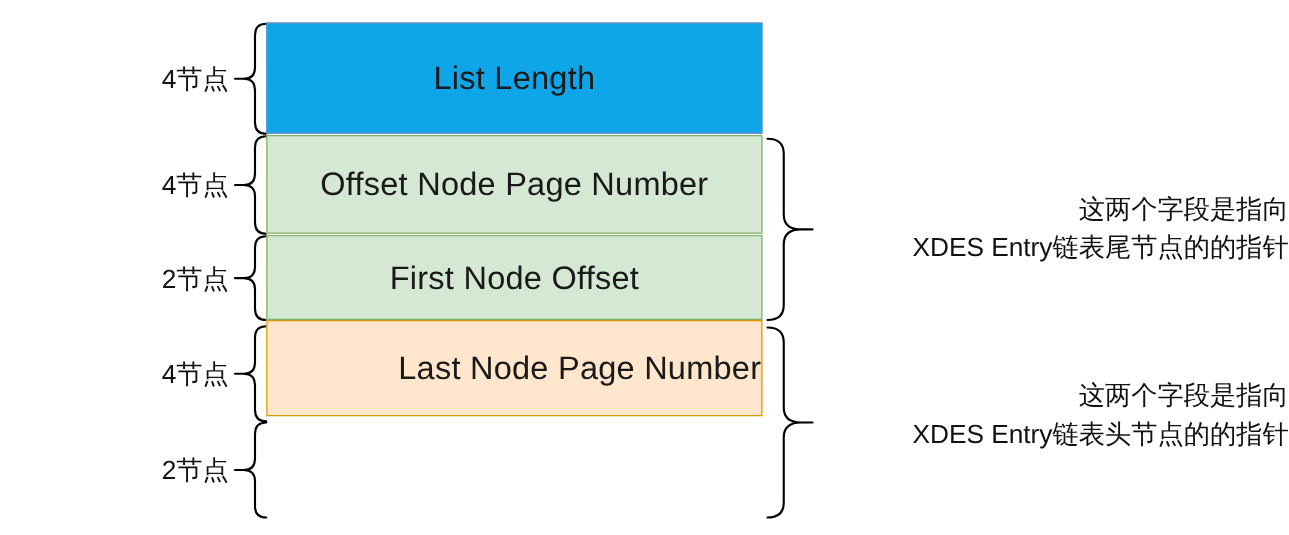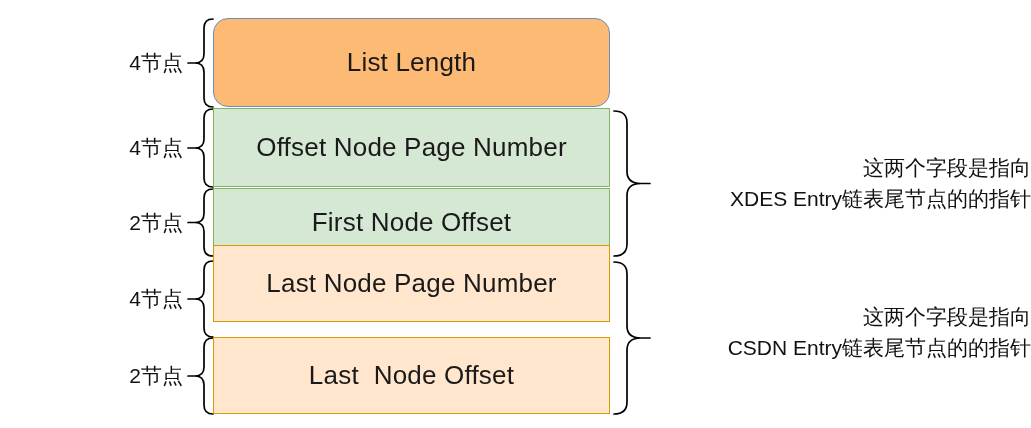--- a/index.html
+++ b/index.html
@@ -24,21 +24,21 @@
   }
   .field-box span {
     font-size: 26px;
     color: #1a1a1a;
     white-space: pre;
     letter-spacing: 0.2px;
   }
   .r1 { top: 18px;  height: 87px; }
   .r2 { top: 108px; height: 77px; }
   .r3 { top: 188px; height: 66px; }
-  .r4 { top: 245px; height: 75px; }
+  .r4 { top: 256px; height: 75px; justify-content: flex-end; }
   .r5 { top: 337px; height: 75px; }
 
   .size-label {
     position: absolute;
     left: 95px;
     width: 88px;
     display: flex;
     align-items: center;
     justify-content: flex-end;
     font-size: 21px;
@@ -107,46 +107,43 @@
   <svg class="brace bl3" width="26" height="69" viewBox="0 0 26 69">
     <path d="M26,1 Q17,1 17,10 L17,25.5 Q17,34.5 8,34.5 Q17,34.5 17,43.5 L17,59 Q17,68 26,68 M1,34.5 L8,34.5"></path>
   </svg>
   <svg class="brace bl4" width="26" height="78" viewBox="0 0 26 78">
     <path d="M26,1 Q17,1 17,10 L17,30 Q17,39 8,39 Q17,39 17,48 L17,68 Q17,77 26,77 M1,39 L8,39"></path>
   </svg>
   <svg class="brace bl5" width="26" height="78" viewBox="0 0 26 78">
     <path d="M26,1 Q17,1 17,10 L17,30 Q17,39 8,39 Q17,39 17,48 L17,68 Q17,77 26,77 M1,39 L8,39"></path>
   </svg>
 
-  <div class="field-box r1" style="background-color: #fdba74; border-color: rgb(108, 142, 191); border-radius: 15px;">
+  <div class="field-box r1" style="background-color: #0ea5e9; border-color: rgb(108, 142, 191);">
     <span>List Length</span>
   </div>
   <div class="field-box r2" style="background-color: rgb(213, 232, 212); border-color: rgb(130, 179, 102);">
     <span>Offset Node Page Number</span>
   </div>
   <div class="field-box r3" style="background-color: rgb(213, 232, 212); border-color: rgb(130, 179, 102); align-items: center;">
     <span>First Node Offset</span>
   </div>
   <div class="field-box r4" style="background-color: rgb(255, 230, 204); border-color: rgb(215, 155, 0);">
     <span>Last Node Page Number</span>
-  </div>
-  <div class="field-box r5" style="background-color: rgb(255, 230, 204); border-color: rgb(215, 155, 0);">
-    <span>Last  Node Offset</span>
   </div>
 
   <svg class="brace bra" width="38" height="147" viewBox="0 0 38 147">
     <path d="M1,1 Q14,1 14,13 L14,61.5 Q14,73.5 28,73.5 Q14,73.5 14,85.5 L14,134 Q14,146 1,146 M28,73.5 L37,73.5"></path>
   </svg>
   <svg class="brace brb" width="38" height="154" viewBox="0 0 38 154">
     <path d="M1,1 Q14,1 14,13 L14,65 Q14,77 28,77 Q14,77 14,89 L14,141 Q14,153 1,153 M28,77 L37,77"></path>
   </svg>
 
   <div class="annotation ann1">
     <div>这两个字段是指向</div>
     <div>XDES Entry链表尾节点的的指针</div>
   </div>
   <div class="annotation ann2">
     <div>这两个字段是指向</div>
-    <div>CSDN Entry链表尾节点的的指针</div>
+    <div>XDES Entry链表头节点的的指针</div>
   </div>
 
 
 </div>
 
 </body></html>

